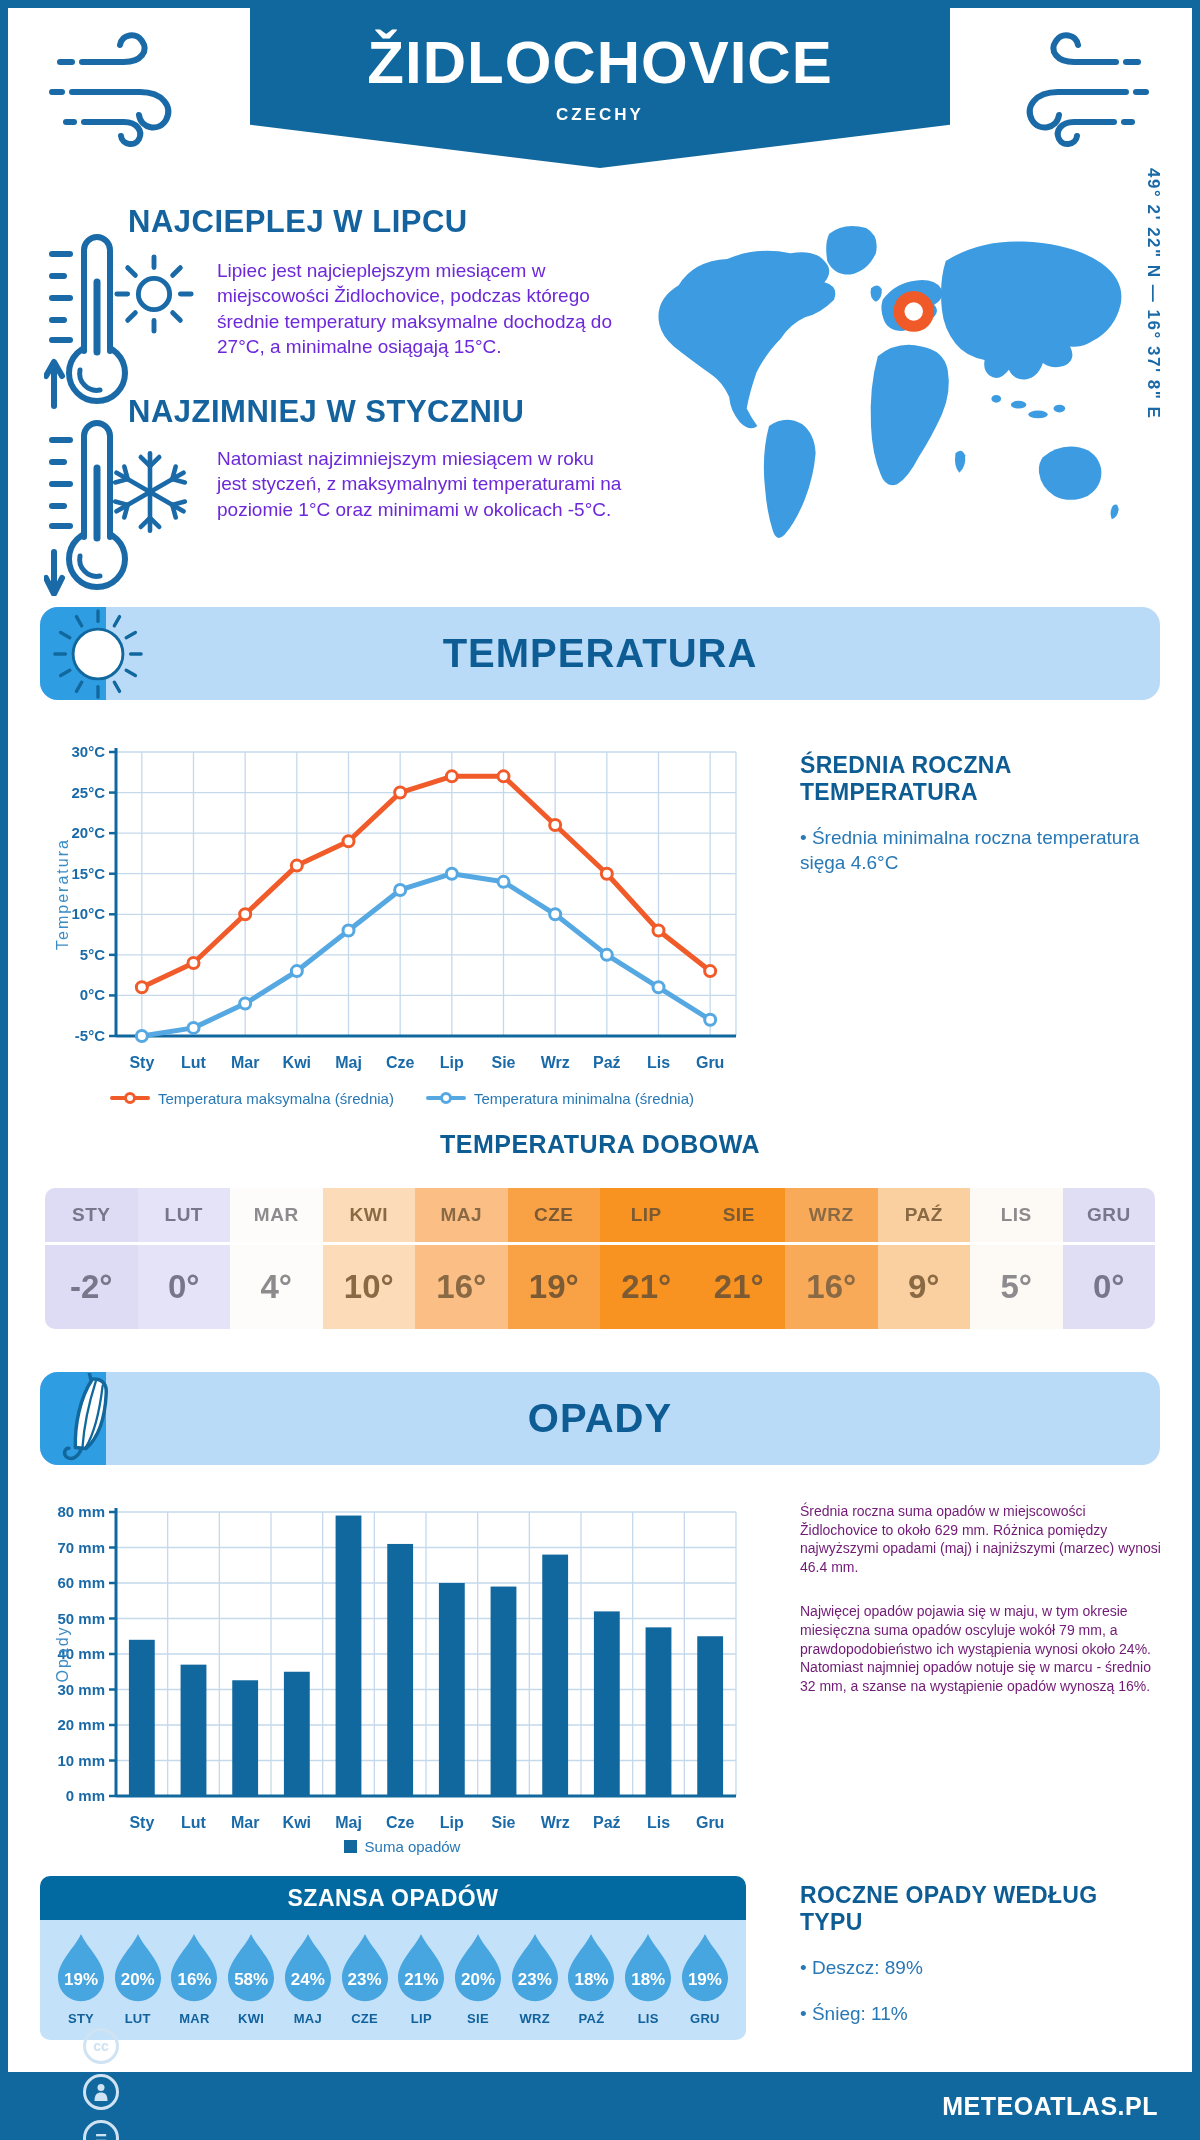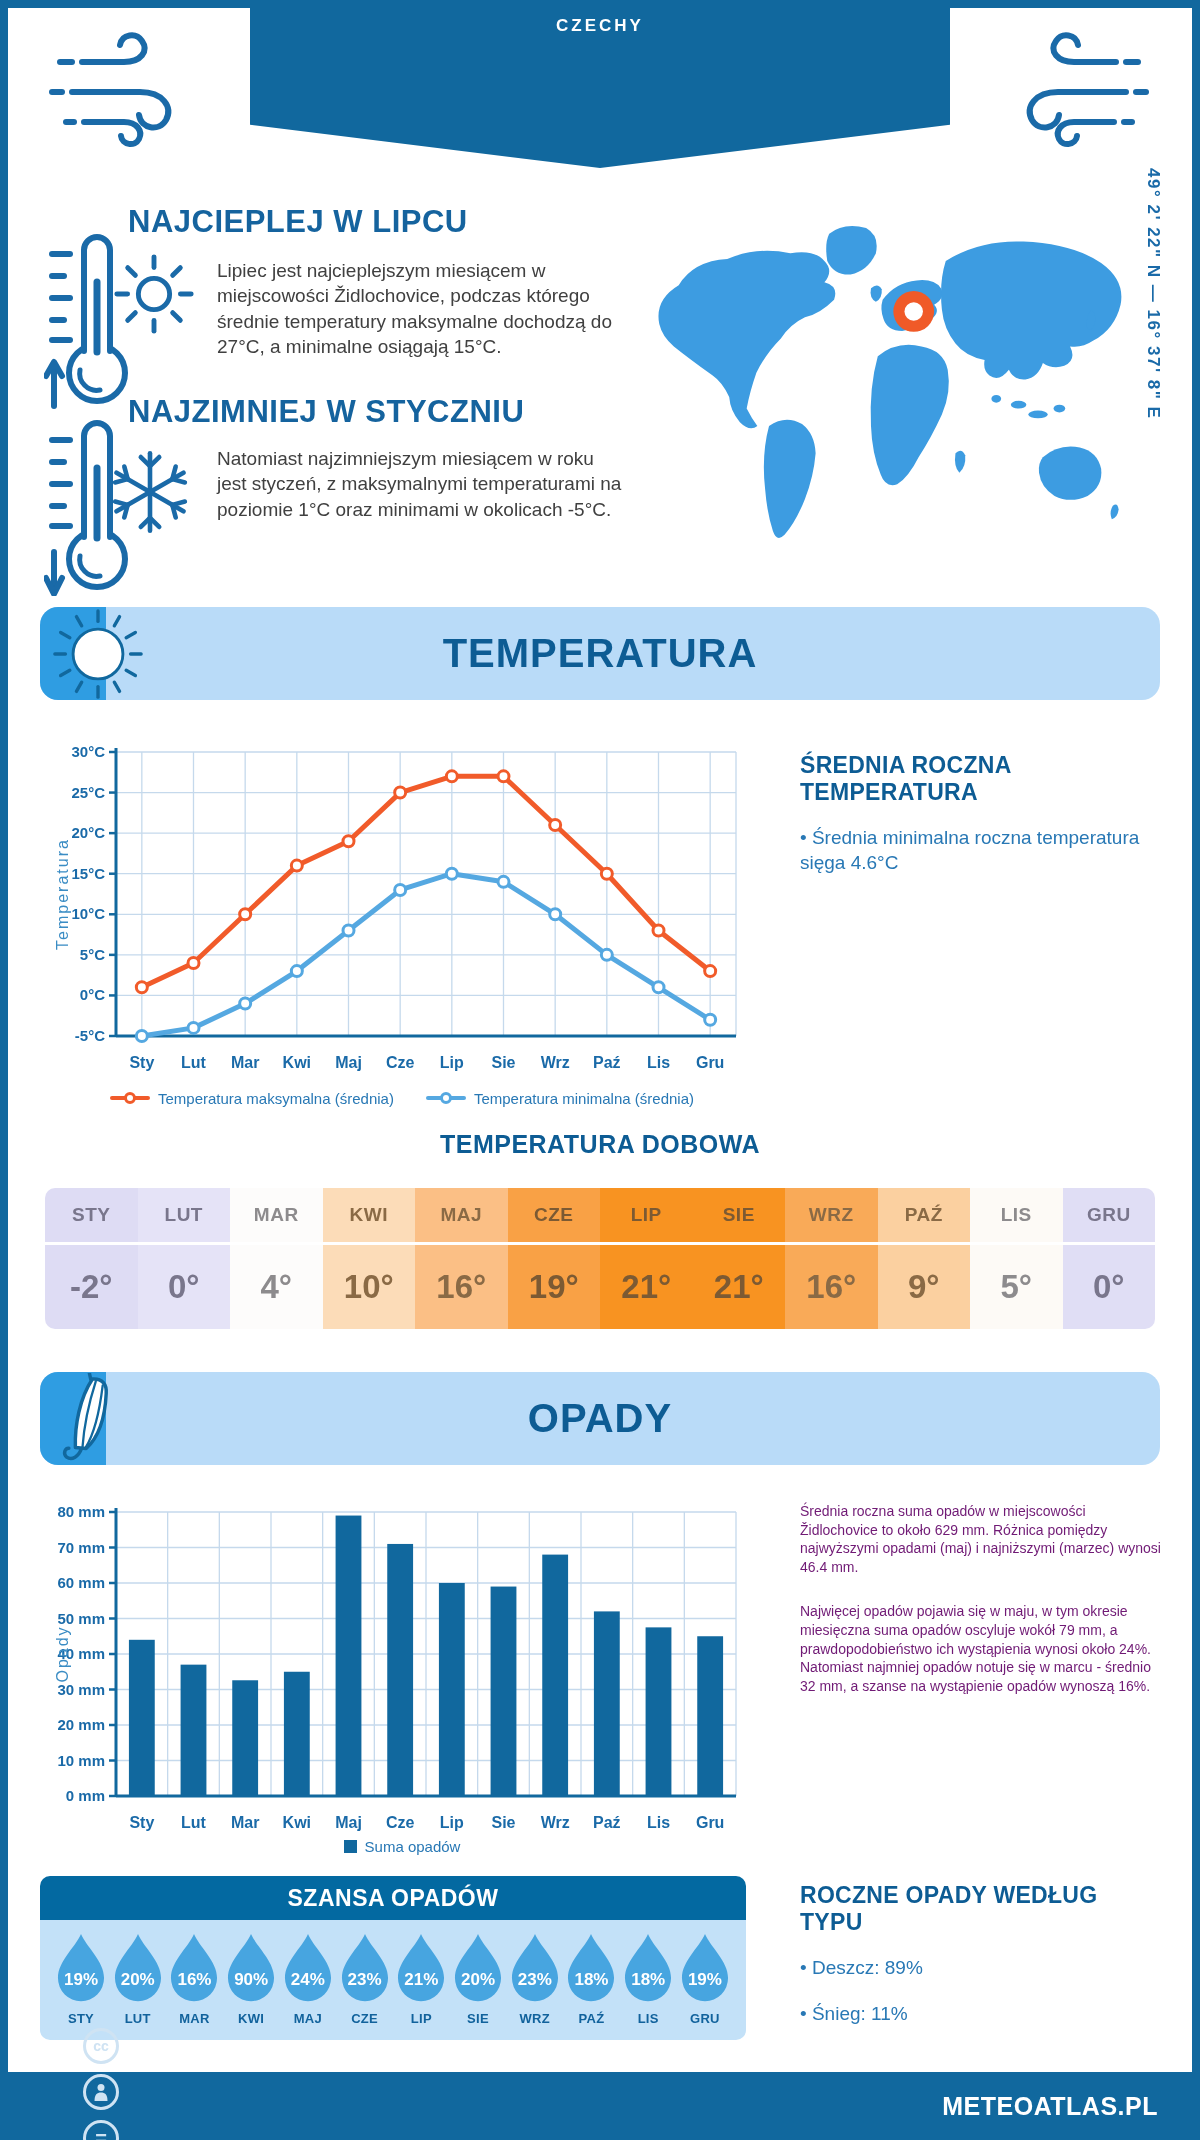--- a/index.html
+++ b/index.html
@@ -13,21 +13,21 @@
   .banner h1{margin:20px 0 0 0;color:#fff;font-size:60px;letter-spacing:1px;font-weight:bold;}
   .banner .subtitle{margin-top:8px;color:#ffffff;font-size:17px;letter-spacing:3px;font-weight:bold;}
   .wind{position:absolute;top:24px;width:180px;height:128px;}
   .wind.left{left:46px;}
   .wind.right{left:972px;transform:scaleX(-1);}
   .coords{position:absolute;left:1143px;top:168px;height:360px;writing-mode:vertical-rl;
           color:#1a6aa8;font-weight:bold;font-size:17px;letter-spacing:1.5px;white-space:nowrap;}
 
   
   .intro-title{position:absolute;left:128px;color:#15639e;font-size:31px;font-weight:bold;letter-spacing:.5px;}
-  .intro-text{position:absolute;left:217px;width:408px;color:#404040;font-size:19px;line-height:1.33;}
+  .intro-text{position:absolute;left:217px;width:408px;color:#6d28d9;font-size:19px;line-height:1.33;}
   .thermo{position:absolute;left:44px;width:100px;height:190px;}
   .sun-small{position:absolute;left:110px;top:250px;width:88px;height:88px;}
   .snowflake{position:absolute;left:104px;top:446px;width:92px;height:92px;}
 
   .map-wrap{position:absolute;left:635px;top:190px;width:505px;height:375px;}
 
   
   .section-banner{position:absolute;left:40px;width:1120px;height:93px;background:#b9dbf8;border-radius:18px;overflow:hidden;}
   .section-banner .sq{position:absolute;left:0;top:0;bottom:0;width:66px;background:#2f9de2;}
   .section-banner .stitle{position:absolute;inset:0;display:flex;align-items:center;justify-content:center;
@@ -95,20 +95,21 @@
   <svg class="wind right" viewBox="0 0 180 128" fill="none" stroke="#1a6aa8" stroke-width="6" stroke-linecap="round">
     <path d="M14 38 h12"></path>
       <path d="M36 38 h42 c17 0 25 -11 18 -21 c-6 -9 -20 -7 -22 4"></path>
     <path d="M6 68 h10"></path>
       <path d="M26 68 h68 c23 0 33 15 26 28 c-7 12 -25 9 -27 -5"></path>
     <path d="M20 98 h8"></path>
       <path d="M38 98 h40 c13 0 19 9 15 17 c-4 8 -17 6 -18 -3"></path>
   </svg>
 
   <div class="banner">
+    <h1>ŽIDLOCHOVICE</h1>
     <div class="subtitle">CZECHY</div>
   </div>
 
   <div class="coords">49° 2' 22" N — 16° 37' 8" E</div>
 
   <svg class="thermo" style="top:220px" viewBox="0 0 100 190" fill="none" stroke="#1a6aa8" stroke-width="6" stroke-linecap="round" stroke-linejoin="round">
     <circle cx="53" cy="153" r="28" fill="#fff"></circle>
     <path d="M40 131 L40 30 A13 13 0 0 1 66 30 L66 131" fill="#fff"></path>
     <rect x="44" y="120" width="18" height="24" fill="#fff" stroke="none"></rect>
     <line x1="53" y1="62" x2="53" y2="132" stroke-width="7"></line>
@@ -482,21 +483,21 @@
             <path d="M28 2 C34 16 52 30 52 48 A24 24 0 1 1 4 48 C4 30 22 16 28 2 Z" fill="#47a5e0"></path>
           </svg><span class="pct">19%</span><span class="mon">STY</span></div>
         <div class="drop"><svg width="54" height="73" viewBox="0 0 56 76">
             <path d="M28 2 C34 16 52 30 52 48 A24 24 0 1 1 4 48 C4 30 22 16 28 2 Z" fill="#47a5e0"></path>
           </svg><span class="pct">20%</span><span class="mon">LUT</span></div>
         <div class="drop"><svg width="54" height="73" viewBox="0 0 56 76">
             <path d="M28 2 C34 16 52 30 52 48 A24 24 0 1 1 4 48 C4 30 22 16 28 2 Z" fill="#47a5e0"></path>
           </svg><span class="pct">16%</span><span class="mon">MAR</span></div>
         <div class="drop"><svg width="54" height="73" viewBox="0 0 56 76">
             <path d="M28 2 C34 16 52 30 52 48 A24 24 0 1 1 4 48 C4 30 22 16 28 2 Z" fill="#47a5e0"></path>
-          </svg><span class="pct">90%</span><span class="mon">KWI</span></div>
+          </svg><span class="pct">58%</span><span class="mon">KWI</span></div>
         <div class="drop"><svg width="54" height="73" viewBox="0 0 56 76">
             <path d="M28 2 C34 16 52 30 52 48 A24 24 0 1 1 4 48 C4 30 22 16 28 2 Z" fill="#47a5e0"></path>
           </svg><span class="pct">24%</span><span class="mon">MAJ</span></div>
         <div class="drop"><svg width="54" height="73" viewBox="0 0 56 76">
             <path d="M28 2 C34 16 52 30 52 48 A24 24 0 1 1 4 48 C4 30 22 16 28 2 Z" fill="#47a5e0"></path>
           </svg><span class="pct">23%</span><span class="mon">CZE</span></div>
         <div class="drop"><svg width="54" height="73" viewBox="0 0 56 76">
             <path d="M28 2 C34 16 52 30 52 48 A24 24 0 1 1 4 48 C4 30 22 16 28 2 Z" fill="#47a5e0"></path>
           </svg><span class="pct">21%</span><span class="mon">LIP</span></div>
         <div class="drop"><svg width="54" height="73" viewBox="0 0 56 76">

